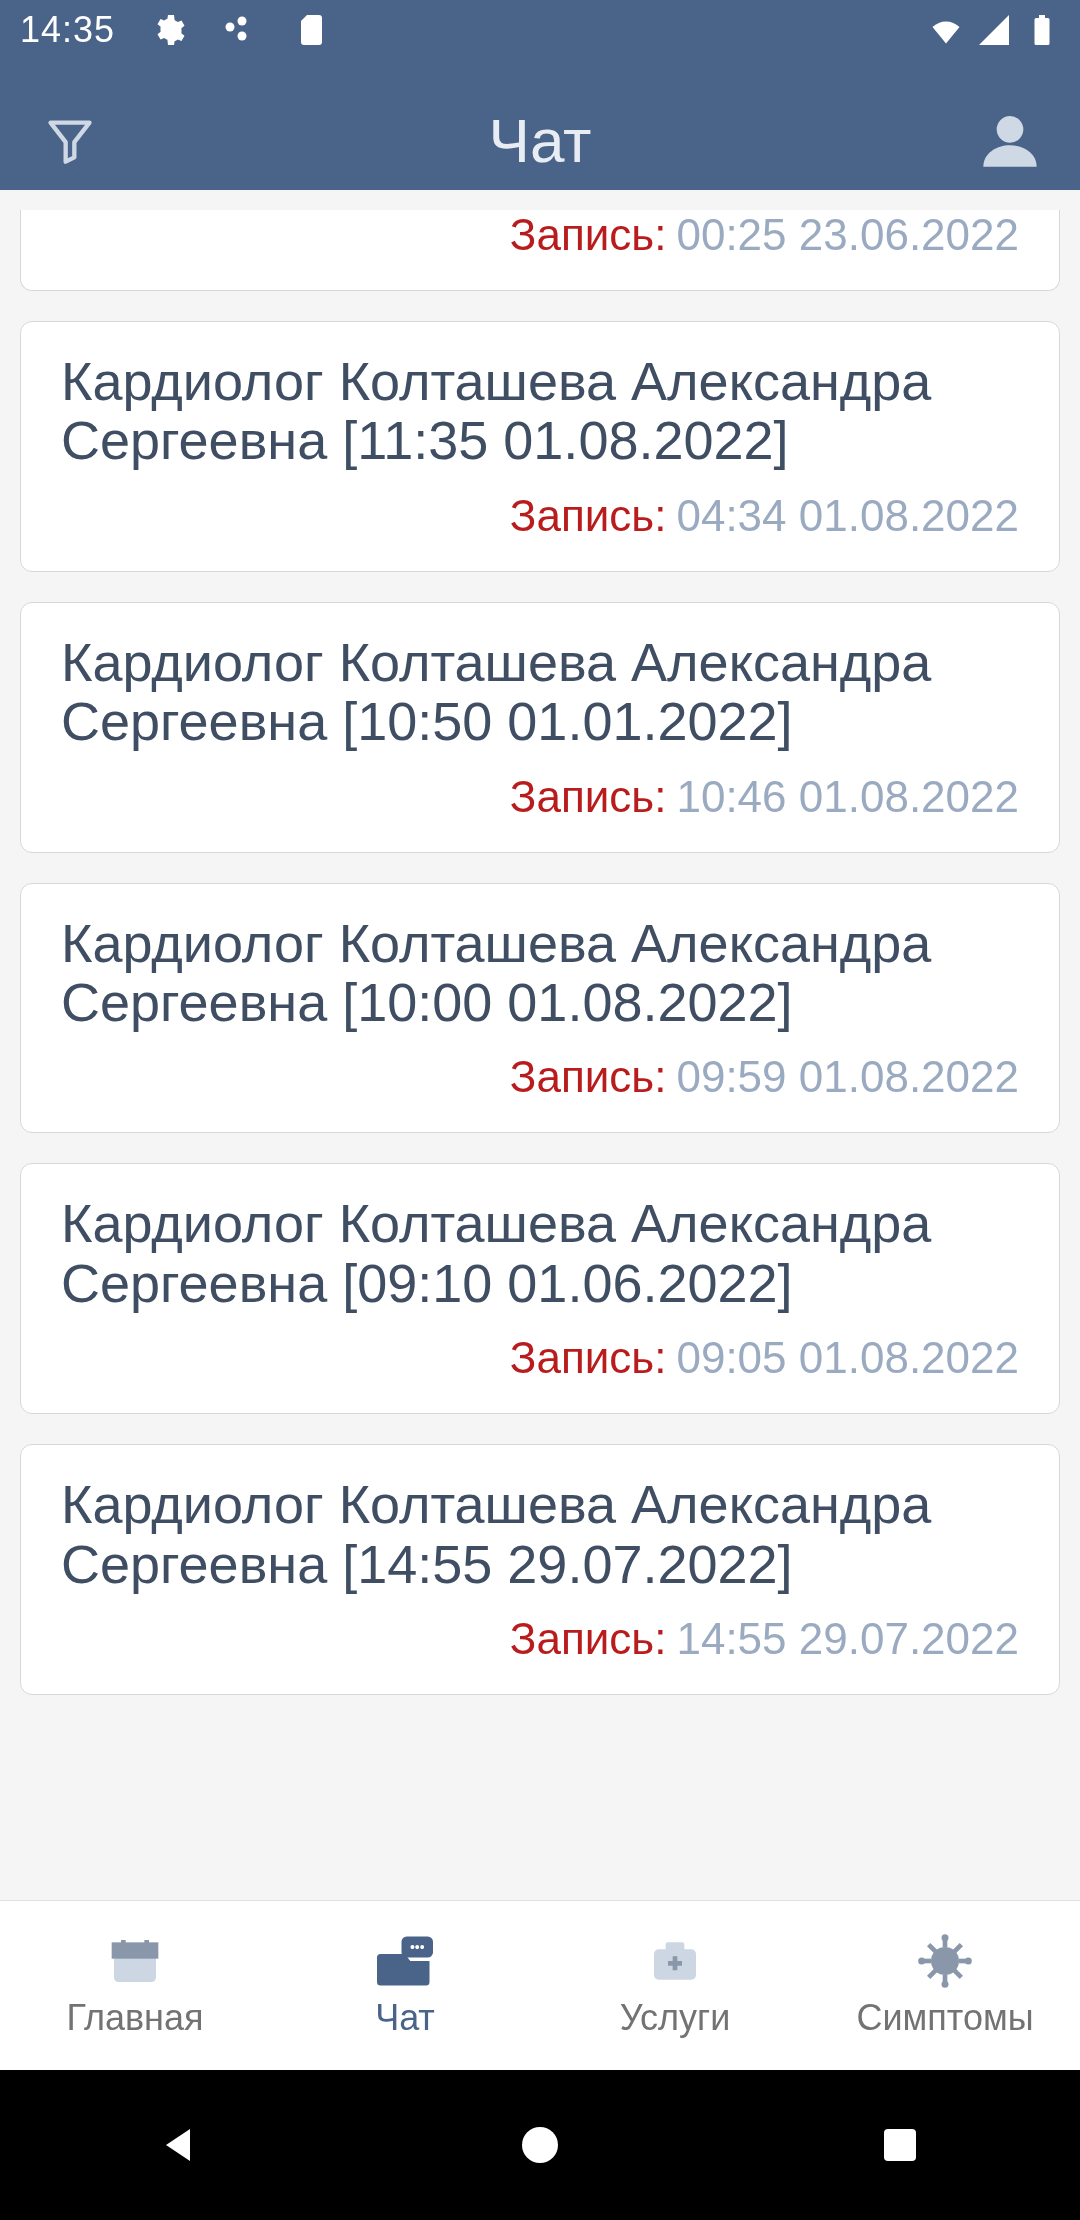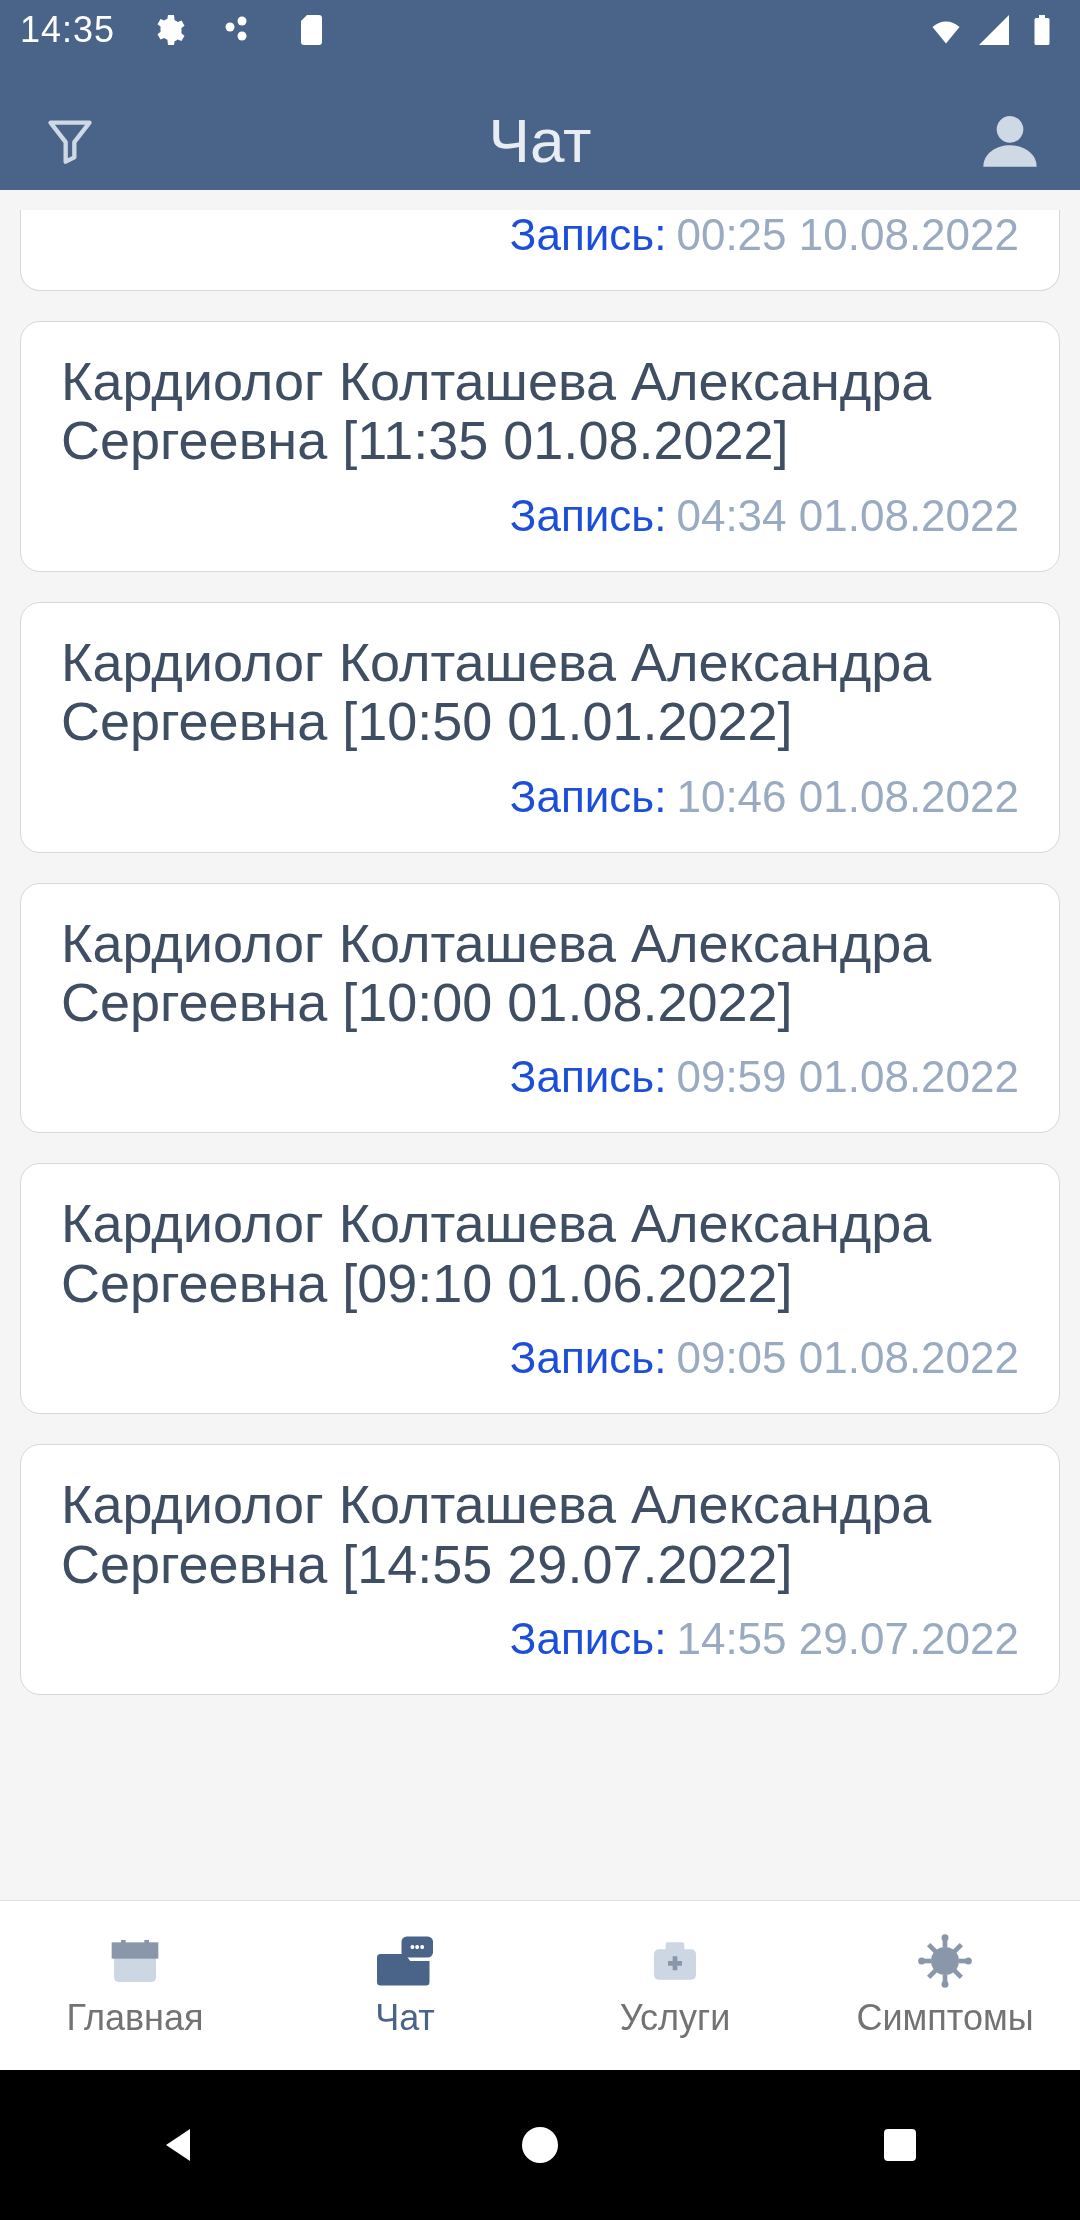--- a/index.html
+++ b/index.html
@@ -50,42 +50,42 @@
   .list {
     flex: 1;
     overflow: hidden;
     padding: 0 20px;
     background: #f5f5f5;
     margin-top: -30px; 
   }
   .card {
     background: #fff;
     border: 1px solid #d8d8d8;
-    border-radius: 20px;
+    border-radius: 12px;
     margin-bottom: 30px;
     padding: 30px 40px 30px 40px;
   }
   .card.partial-top {
     border-top-left-radius: 0;
     border-top-right-radius: 0;
     border-top: none;
     padding-top: 0;
   }
   .card-title {
     font-size: 54px;
     color: #3f4e63;
     line-height: 1.1;
     font-weight: 400;
   }
   .card-meta {
     margin-top: 20px;
     text-align: right;
     font-size: 44px;
   }
-  .meta-label { color: #1d4ed8; margin-left: 16px; }
+  .meta-label { color: #b91c1c; margin-left: 16px; }
   .meta-value { color: #9aaac0; margin-left: 10px; }
 
   
   .bottom-nav {
     height: 170px;
     background: #fff;
     border-top: 1px solid #e0e0e0;
     display: flex;
   }
   .nav-item {
@@ -166,21 +166,21 @@
   <div class="icon-btn profile-btn">
     <svg viewBox="0 0 24 24" fill="#cfd9e6">
       <circle cx="12" cy="8" r="5"></circle>
       <path d="M2 22c0-5 5-8 10-8s10 3 10 8H2z"></path>
     </svg>
   </div>
 </div>
 
 <div class="list" id="list">
     <div class="card partial-top">
-      <div class="card-meta"><span class="meta-label">Запись:</span><span class="meta-value">00:25 10.08.2022</span></div>
+      <div class="card-meta"><span class="meta-label">Запись:</span><span class="meta-value">00:25 23.06.2022</span></div>
     </div>
     <div class="card">
       <div class="card-title">Кардиолог Колташева Александра Сергеевна [11:35 01.08.2022]</div>
       <div class="card-meta"><span class="meta-label">Запись:</span><span class="meta-value">04:34 01.08.2022</span></div>
     </div>
     <div class="card">
       <div class="card-title">Кардиолог Колташева Александра Сергеевна [10:50 01.01.2022]</div>
       <div class="card-meta"><span class="meta-label">Запись:</span><span class="meta-value">10:46 01.08.2022</span></div>
     </div>
     <div class="card">

